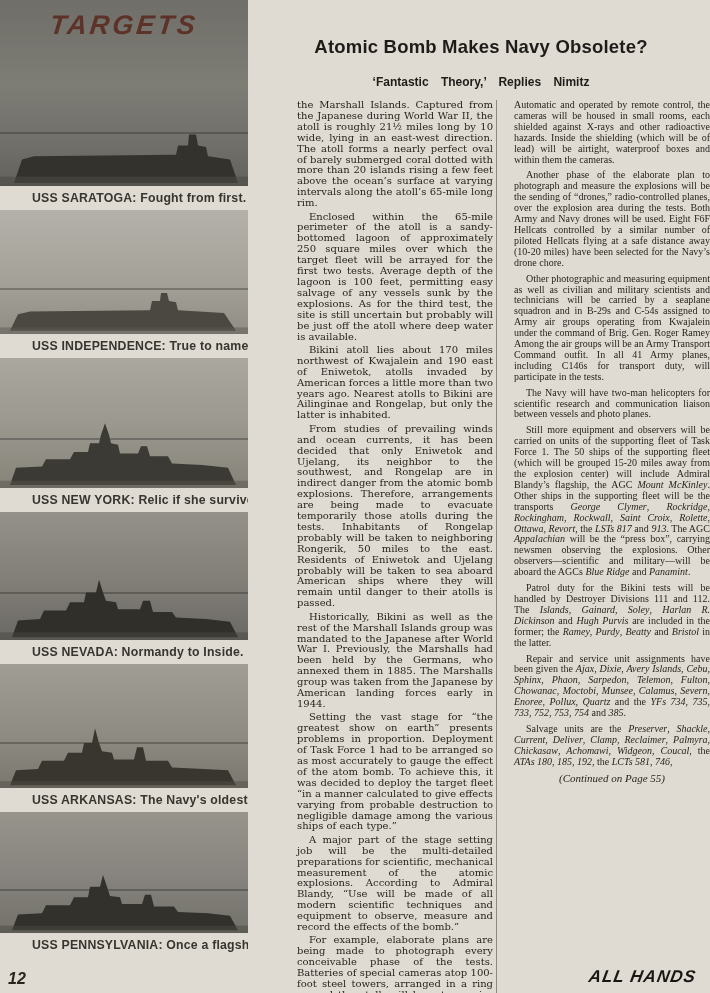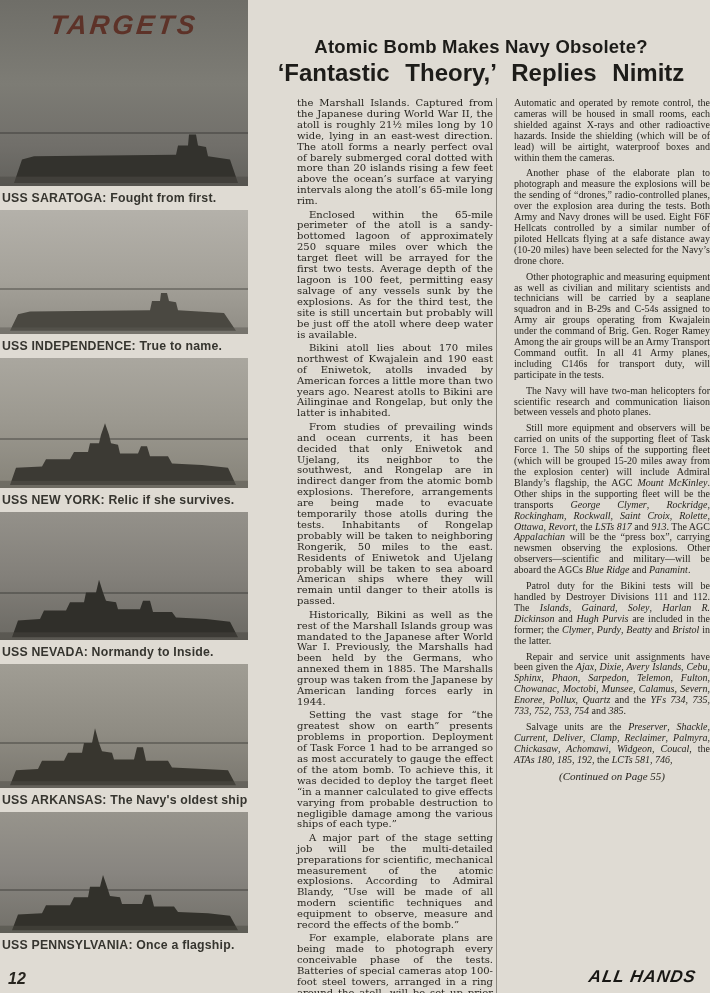--- a/index.html
+++ b/index.html
@@ -16,30 +16,30 @@
   .horizon{position:absolute;left:0;right:0;height:2px;background:rgba(40,40,38,.35);}
   .targets{
     position:absolute;top:10px;left:50px;
     font-family:"Liberation Sans",sans-serif;font-weight:bold;font-style:italic;
     font-size:27px;letter-spacing:3px;color:#5a2a1f;opacity:.88;
     transform:skewX(-6deg);
   }
   .caption{
     font-family:"Liberation Sans",sans-serif;font-weight:bold;
     font-size:12.3px;color:#36352f;letter-spacing:.2px;
-    padding:5px 0 4px 2px;height:15px;white-space:nowrap;overflow:hidden;
+    padding:5px 0 4px 2px;height:15px;white-space:nowrap;overflow:hidden;margin-left:30px;
   }
   
   .main{position:absolute;left:252px;top:0;width:458px;height:993px;}
   .headline{
     text-align:center;margin-top:36px;
     font-family:"Liberation Sans",sans-serif;font-weight:bold;color:#1d1c19;
   }
   .headline .l1{font-size:18.5px;letter-spacing:.2px;}
-  .headline .l2{font-size:24px;margin-top:1px;word-spacing:9px;}
+  .headline .l2{font-size:12px;margin-top:17px;word-spacing:9px;}
   .cols{display:flex;margin-top:11px;margin-left:45px;}
   .col{
     width:225px;font-size:10px;line-height:10.9px;text-align:justify;
     color:#27251f;
   }
   .col-1{padding-right:3px;border-right:1px solid #8c8981;}
   .col-2{padding-left:17px;font-family:Liberation Serif, serif;}
   .col p{margin:0 0 2.5px 0;text-indent:12px;}
   .col-2 p{margin-bottom:5px;}
   .col p:first-child{text-indent:0;}
@@ -144,21 +144,21 @@
         <p>A major part of the stage setting job will be the multi-detailed preparations for scientific, mechanical measurement of the atomic explosions. According to Admiral Blandy, “Use will be made of all modern scientific techniques and equipment to observe, measure and record the effects of the bomb.”</p>
         <p>For example, elaborate plans are being made to photograph every conceivable phase of the tests. Batteries of special cameras atop 100-foot steel towers, arranged in a ring around the atoll, will be set up prior to the test.</p>
       </div>
     <div class="col col-2">
       <div>
           <p>Automatic and operated by remote control, the cameras will be housed in small rooms, each shielded against X-rays and other radioactive hazards. Inside the shielding (which will be of lead) will be airtight, waterproof boxes and within them the cameras.</p>
           <p>Another phase of the elaborate plan to photograph and measure the explosions will be the sending of “drones,” radio-controlled planes, over the explosion area during the tests. Both Army and Navy drones will be used. Eight F6F Hellcats controlled by a similar number of piloted Hellcats flying at a safe distance away (10-20 miles) have been selected for the Navy’s drone chore.</p>
           <p>Other photographic and measuring equipment as well as civilian and military scientists and technicians will be carried by a seaplane squadron and in B-29s and C-54s assigned to Army air groups operating from Kwajalein under the command of Brig. Gen. Roger Ramey Among the air groups will be an Army Transport Command outfit. In all 41 Army planes, including C146s for transport duty, will participate in the tests.</p>
           <p>The Navy will have two-man helicopters for scientific research and communication liaison between vessels and photo planes.</p>
           <p>Still more equipment and observers will be carried on units of the supporting fleet of Task Force 1. The 50 ships of the supporting fleet (which will be grouped 15-20 miles away from the explosion center) will include Admiral Blandy’s flagship, the AGC <em>Mount McKinley</em>. Other ships in the supporting fleet will be the transports <em>George Clymer</em>, <em>Rockridge</em>, <em>Rockingham</em>, <em>Rockwall</em>, <em>Saint Croix</em>, <em>Rolette</em>, <em>Ottawa</em>, <em>Revort</em>, the <em>LSTs 817</em> and <em>913</em>. The AGC <em>Appalachian</em> will be the “press box”, carrying newsmen observing the explosions. Other observers—scientific and military—will be aboard the AGCs <em>Blue Ridge</em> and <em>Panamint</em>.</p>
-          <p>Patrol duty for the Bikini tests will be handled by Destroyer Divisions 111 and 112. The <em>Islands</em>, <em>Gainard</em>, <em>Soley</em>, <em>Harlan R. Dickinson</em> and <em>Hugh Purvis</em> are included in the former; the <em>Clymer</em>, <em>Purdy</em>, <em>Beatty</em> and <em>Bristol</em> in the latter.</p>
+          <p>Patrol duty for the Bikini tests will be handled by Destroyer Divisions 111 and 112. The <em>Islands</em>, <em>Gainard</em>, <em>Soley</em>, <em>Harlan R. Dickinson</em> and <em>Hugh Purvis</em> are included in the former; the <em>Ramey</em>, <em>Purdy</em>, <em>Beatty</em> and <em>Bristol</em> in the latter.</p>
           <p>Repair and service unit assignments have been given the <em>Ajax</em>, <em>Dixie</em>, <em>Avery Islands</em>, <em>Cebu</em>, <em>Sphinx</em>, <em>Phaon</em>, <em>Sarpedon</em>, <em>Telemon</em>, <em>Fulton</em>, <em>Chowanac</em>, <em>Moctobi</em>, <em>Munsee</em>, <em>Calamus</em>, <em>Severn</em>, <em>Enoree</em>, <em>Pollux</em>, <em>Quartz</em> and the <em>YFs 734, 735, 733, 752, 753, 754</em> and <em>385</em>.</p>
           <p>Salvage units are the <em>Preserver</em>, <em>Shackle</em>, <em>Current</em>, <em>Deliver</em>, <em>Clamp</em>, <em>Reclaimer</em>, <em>Palmyra</em>, <em>Chickasaw</em>, <em>Achomawi</em>, <em>Widgeon</em>, <em>Coucal</em>, the <em>ATAs 180, 185, 192</em>, the <em>LCTs 581, 746</em>,</p>
         </div>
       <div class="continued">(Continued on Page 55)</div>
     </div>
   </div>
 </div>
 
 <div class="pagenum">12</div>
 <div class="brand">ALL HANDS</div>

